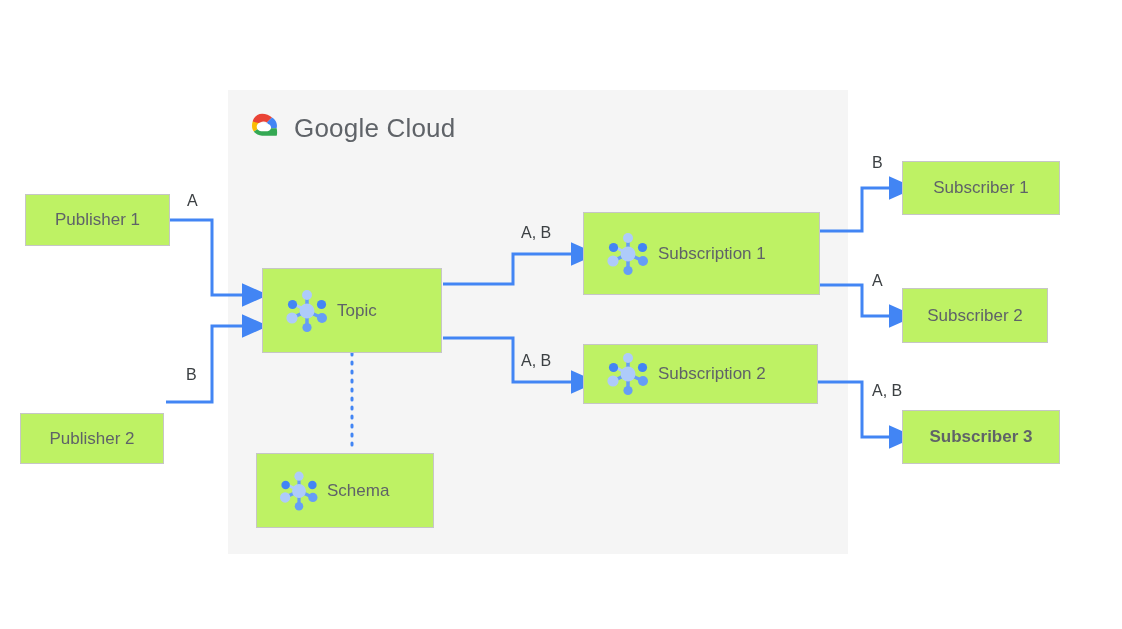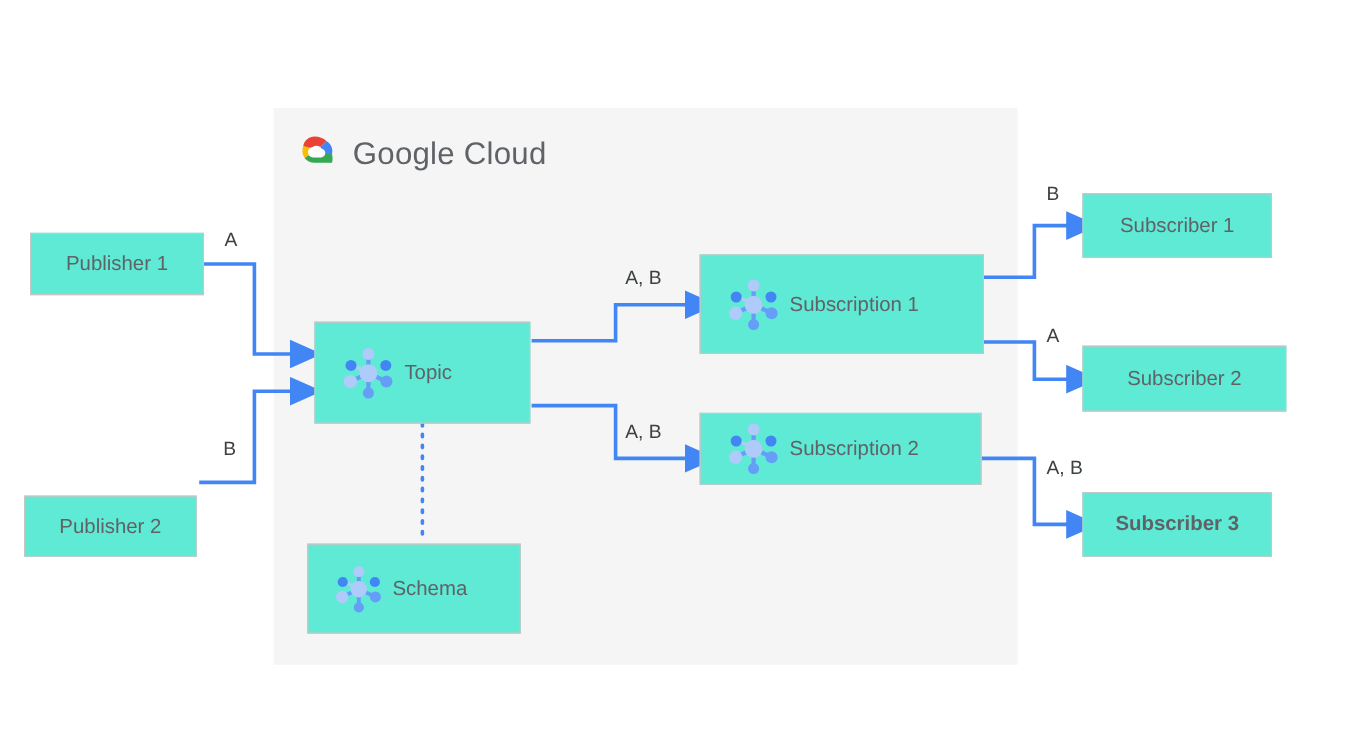--- a/index.html
+++ b/index.html
@@ -44,21 +44,21 @@
     color: #5f6368;
     letter-spacing: 0.2px;
     white-space: nowrap;
   }
   .gcp-logo-text .thin {
     color: #5f6368;
   }
   .node {
     position: absolute;
     box-sizing: border-box;
-    background: #5eead4;
+    background: #bef264;
     border: 1px solid #c6c6c6;
     display: flex;
     align-items: center;
     justify-content: center;
   }
   .node.with-icon {
     justify-content: flex-start;
     padding-left: 18px;
     gap: 4px;
   }
@@ -212,21 +212,21 @@
       <circle cx="11" cy="33" r="5.6" fill="#aecbfa"></circle>
       <circle cx="41" cy="33" r="5" fill="#669df6"></circle>
     </svg>
     <span class="node-label">Subscription 2</span>
   </div>
 
   <div class="node" style="left:902px; top:161px; width:158px; height:54px;">
     <span class="node-label">Subscriber 1</span>
   </div>
 
-  <div class="node" style="left:902px; top:288px; width:170px; height:55px;">
+  <div class="node" style="left:902px; top:288px; width:146px; height:55px;">
     <span class="node-label">Subscriber 2</span>
   </div>
 
   <div class="node" style="left:902px; top:410px; width:158px; height:54px;font-weight:bold;">
     <span class="node-label">Subscriber 3</span>
   </div>
 
   <div class="edge-label" style="left:187px; top:192px;">A</div>
   <div class="edge-label" style="left:186px; top:366px;">B</div>
   <div class="edge-label" style="left:521px; top:224px;">A, B</div>

